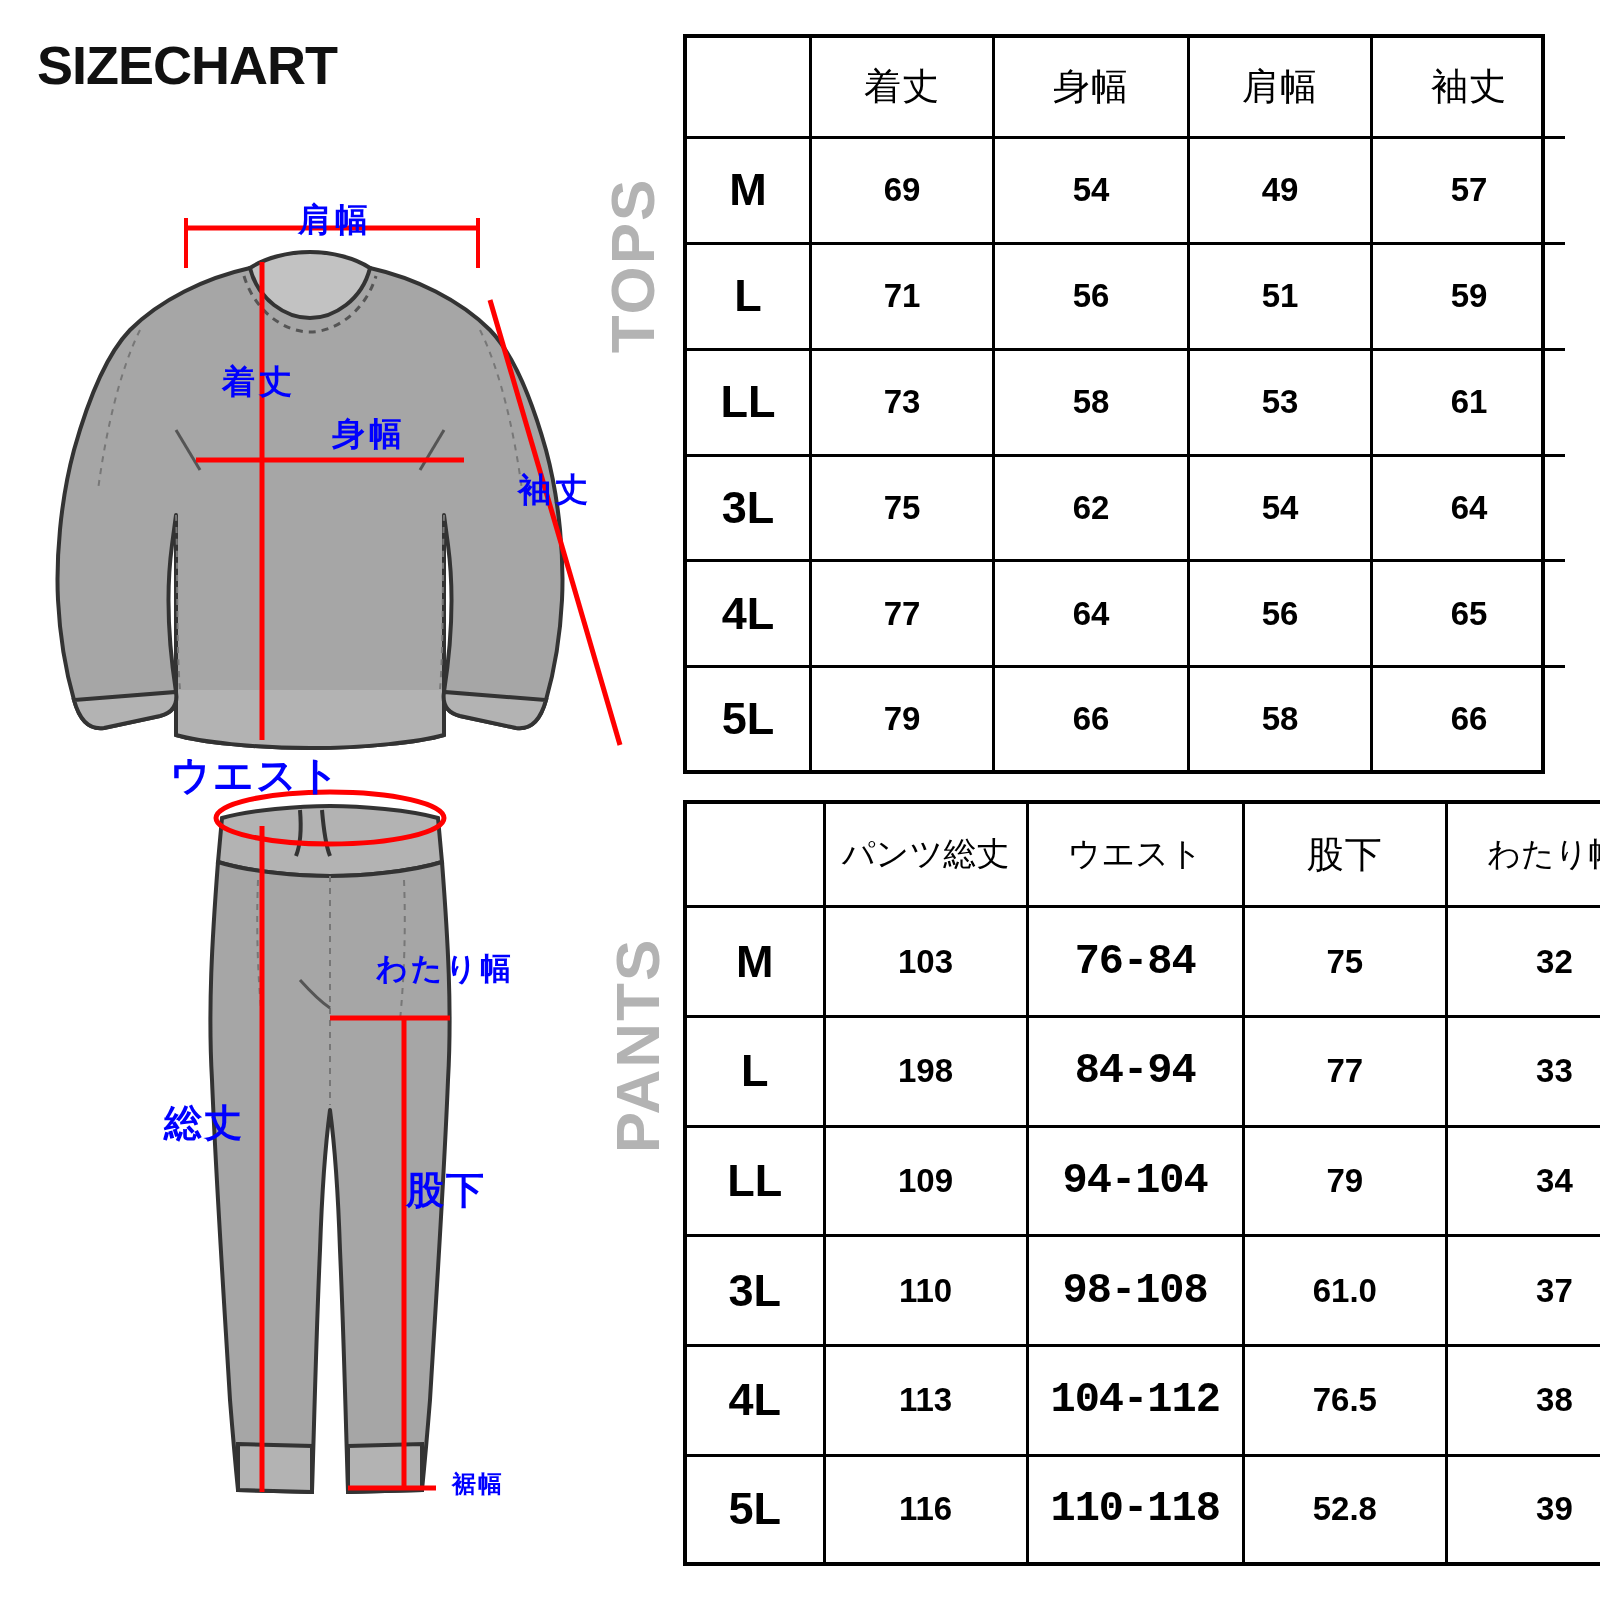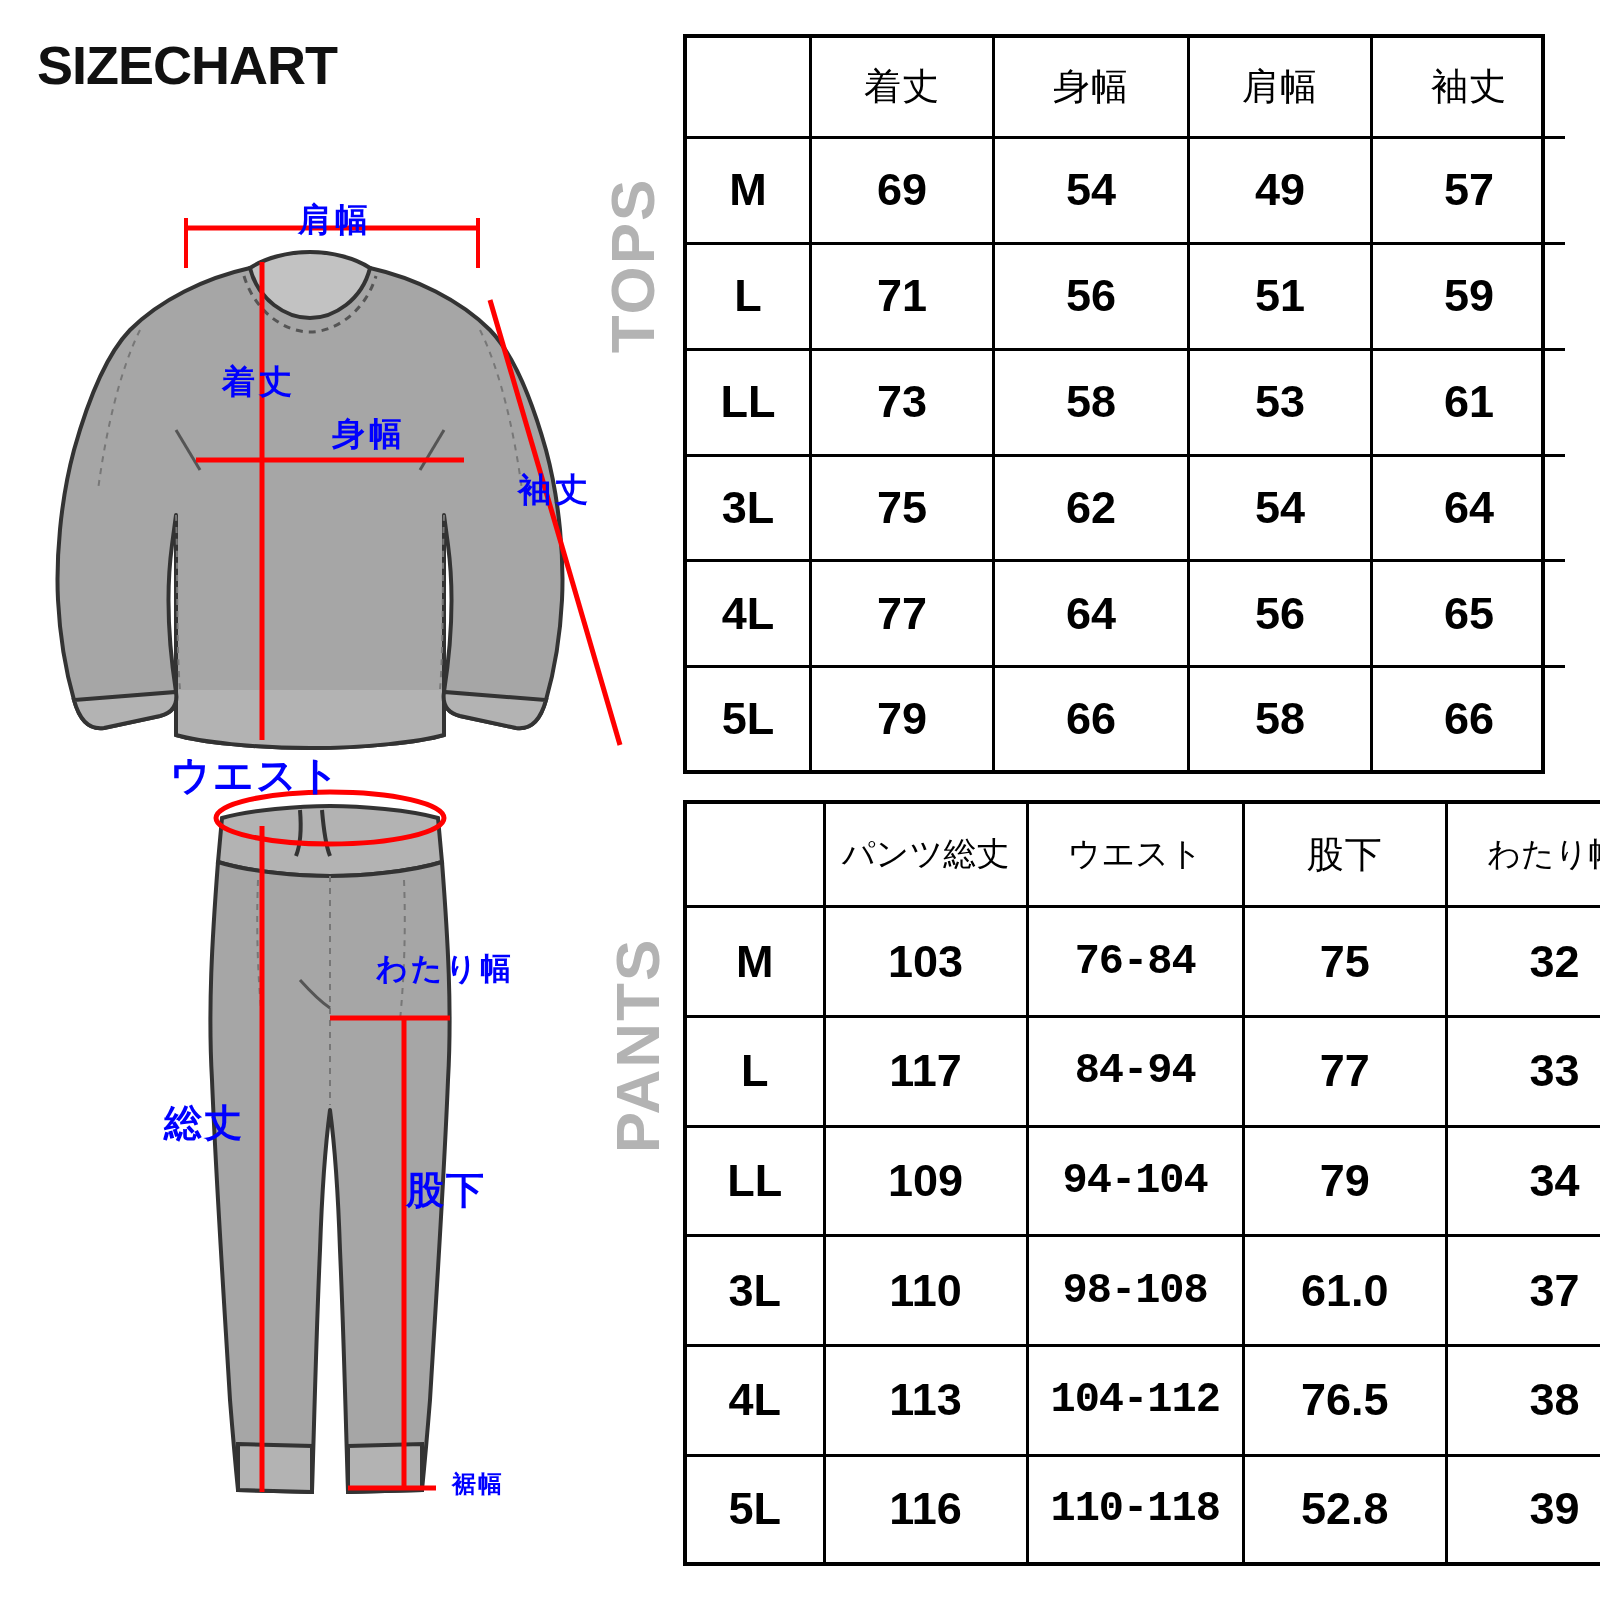--- a/index.html
+++ b/index.html
@@ -103,21 +103,21 @@
     font-size: 37px;
     font-weight: normal;
     letter-spacing: 1px;
   }
   .hdr-cell.small { font-size: 33px; letter-spacing: 0px; }
   .size-cell {
     font-size: 45px;
     font-weight: bold;
   }
   .val-cell {
-    font-size: 45px;
+    font-size: 33px;
     font-weight: bold;
   }
   .val-cell.range { font-size: 42px; letter-spacing: -1px; font-family: Liberation Mono, monospace; }
 
   
   .c0 { width: 120px; }
   .c1 { width: 178px; }
   .c2 { width: 190px; }
   .c3 { width: 178px; }
   .c4 { width: 190px; }
@@ -319,21 +319,21 @@
       </tr>
       <tr>
         <td class="size-cell">M</td>
         <td class="val-cell">103</td>
         <td class="val-cell range">76-84</td>
         <td class="val-cell">75</td>
         <td class="val-cell">32</td>
       </tr>
       <tr>
         <td class="size-cell">L</td>
-        <td class="val-cell">117</td>
+        <td class="val-cell">198</td>
         <td class="val-cell range">84-94</td>
         <td class="val-cell">77</td>
         <td class="val-cell">33</td>
       </tr>
       <tr>
         <td class="size-cell">LL</td>
         <td class="val-cell">109</td>
         <td class="val-cell range">94-104</td>
         <td class="val-cell">79</td>
         <td class="val-cell">34</td>

